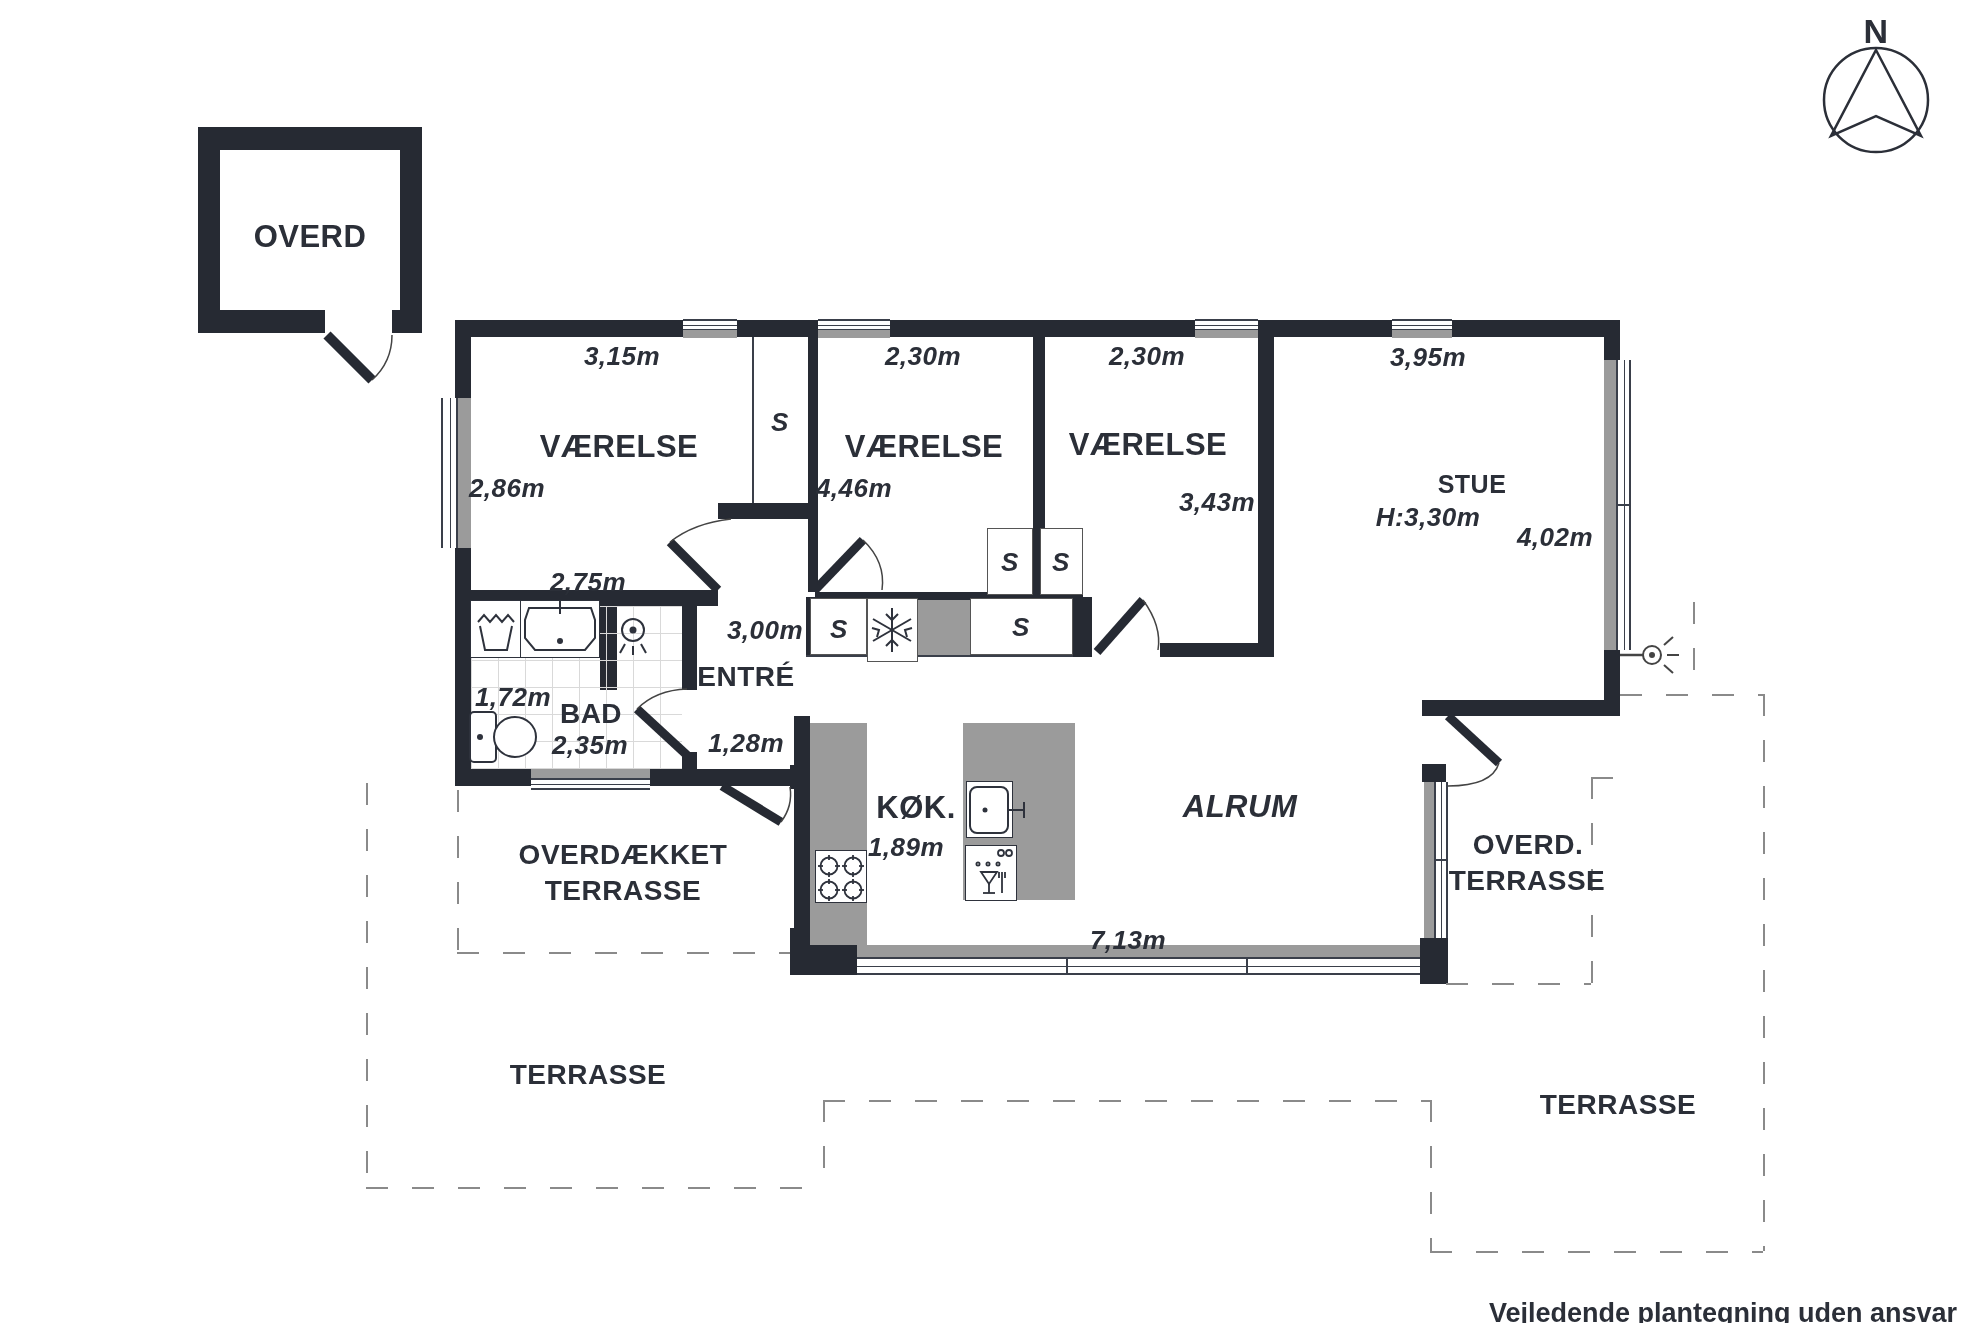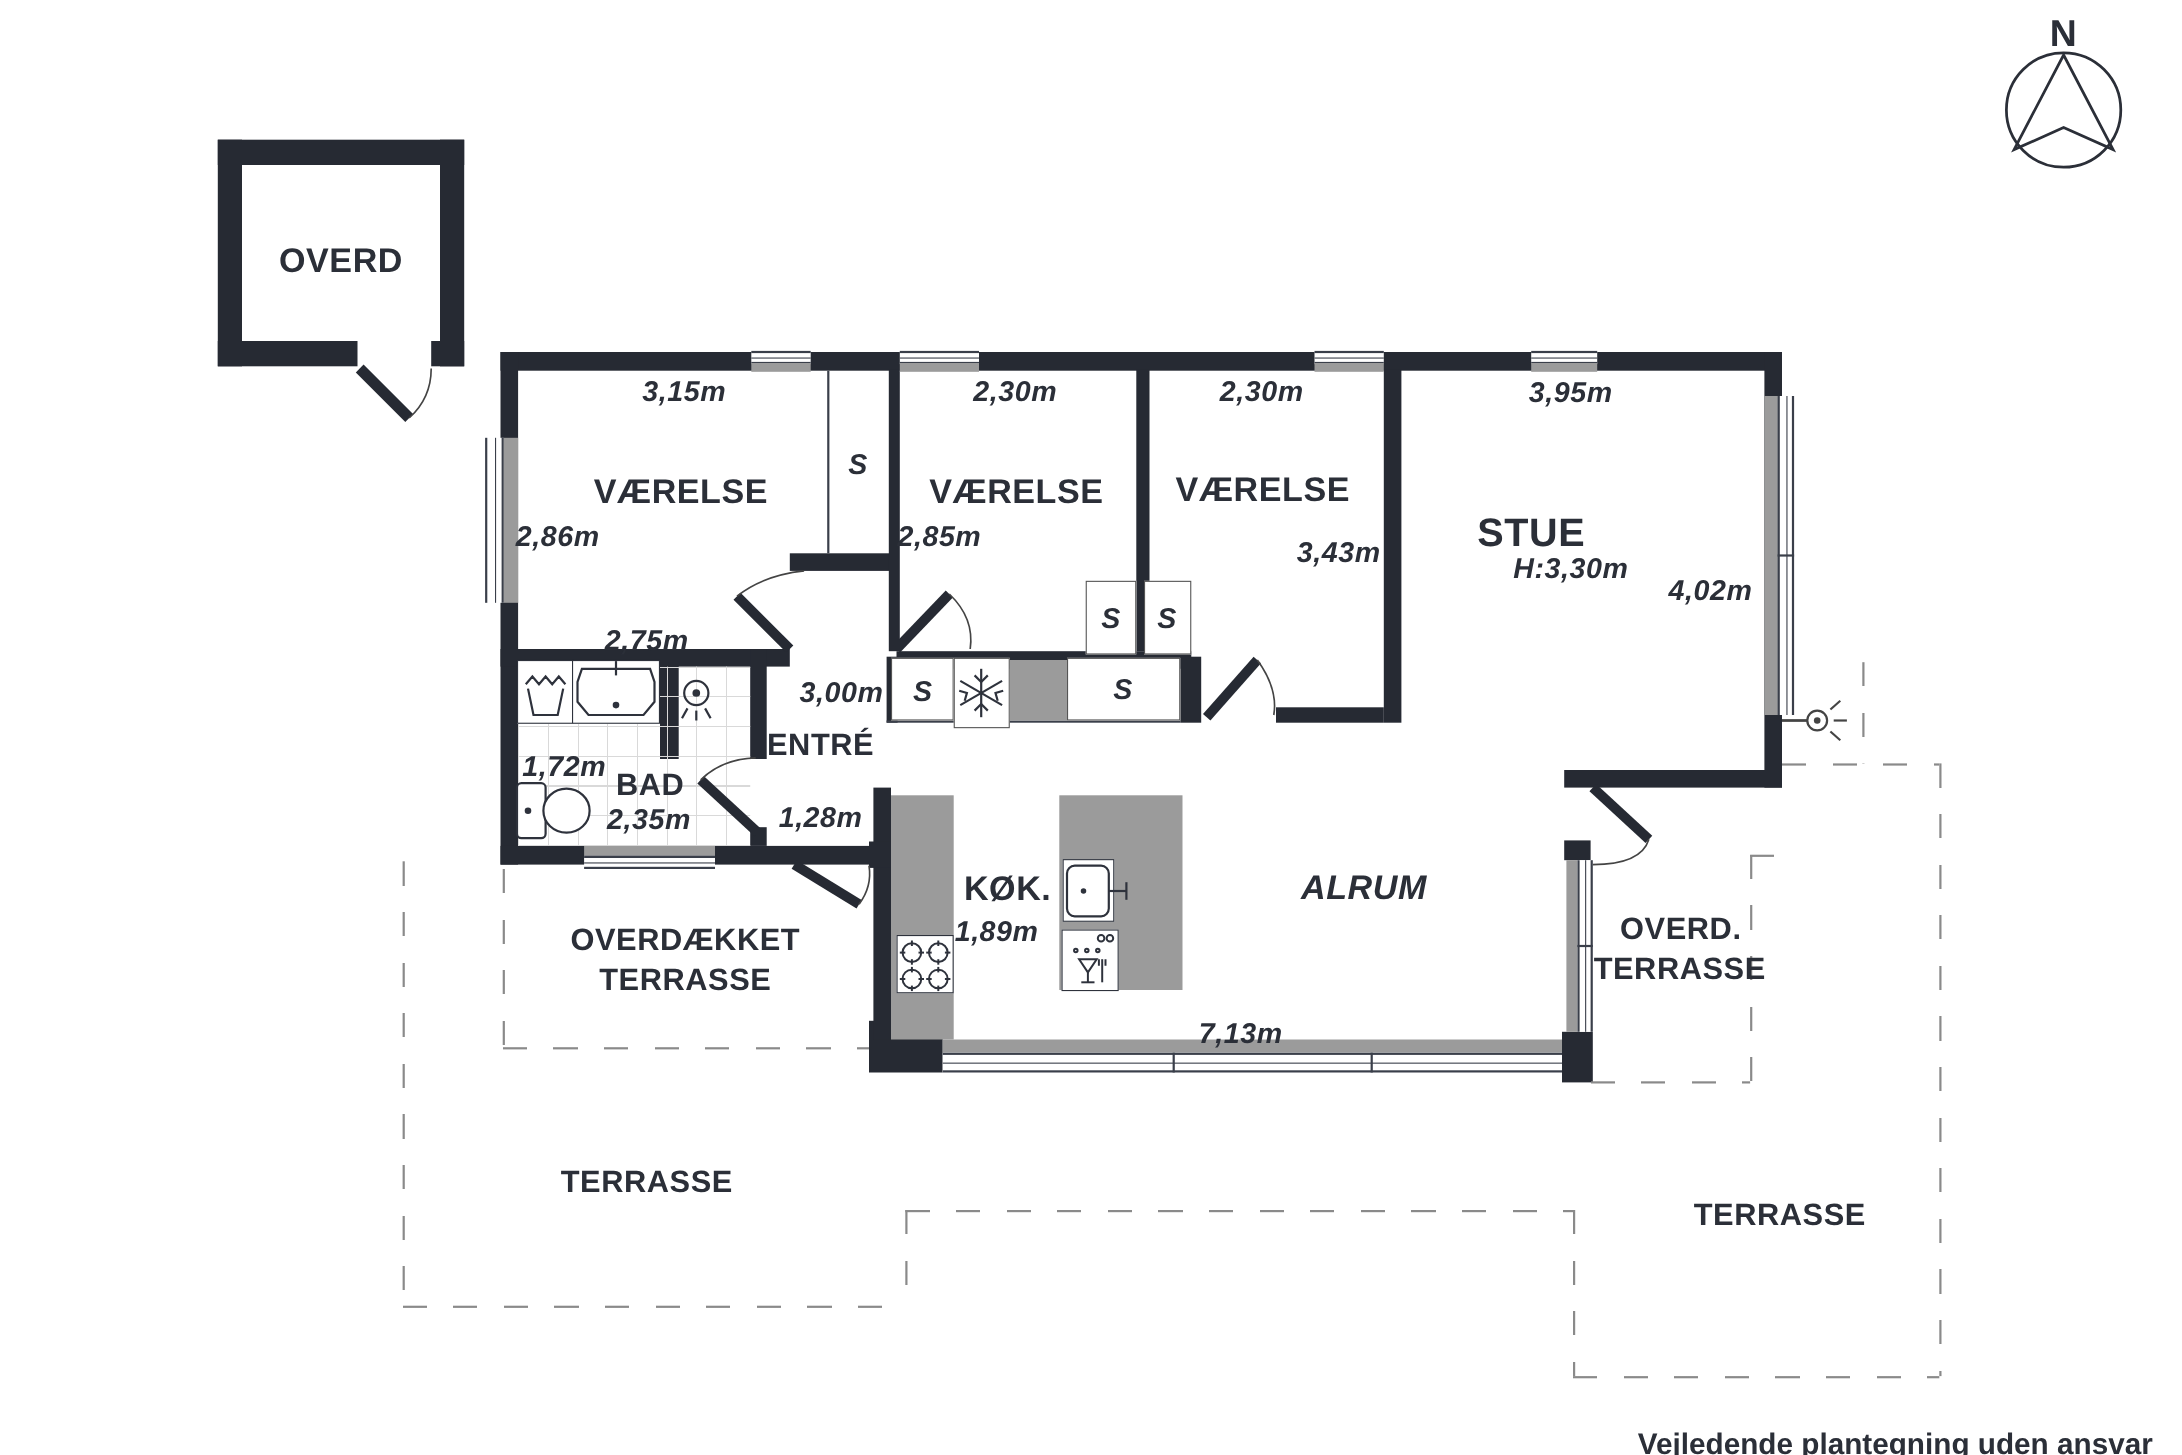--- a/index.html
+++ b/index.html
@@ -258,28 +258,28 @@
   <div class="lbl nlet" style="left:1876px;top:31px;">N</div>
 
   <div class="lbl dim" style="left:622px;top:356px;">3,15m</div>
   <div class="lbl big" style="left:619px;top:447px;">VÆRELSE</div>
   <div class="lbl dim" style="left:507px;top:488px;">2,86m</div>
   <div class="lbl dim" style="left:588px;top:582px;">2,75m</div>
   <div class="lbl dim" style="left:780px;top:422px;">S</div>
 
   <div class="lbl dim" style="left:923px;top:356px;">2,30m</div>
   <div class="lbl big" style="left:924px;top:447px;">VÆRELSE</div>
-  <div class="lbl dim" style="left:854px;top:488px;">2,85m</div>
+  <div class="lbl dim" style="left:854px;top:488px;">4,46m</div>
 
   <div class="lbl dim" style="left:1147px;top:356px;">2,30m</div>
   <div class="lbl big" style="left:1148px;top:445px;">VÆRELSE</div>
   <div class="lbl dim" style="left:1217px;top:502px;">3,43m</div>
 
   <div class="lbl dim" style="left:1428px;top:357px;">3,95m</div>
-  <div class="lbl big" style="left:1392px;top:484px;font-size:36px;">STUE</div>
+  <div class="lbl big" style="left:1472px;top:484px;font-size:25px;">STUE</div>
   <div class="lbl dim" style="left:1428px;top:517px;">H:3,30m</div>
   <div class="lbl dim" style="left:1555px;top:537px;">4,02m</div>
 
   <div class="lbl dim" style="left:513px;top:697px;">1,72m</div>
   <div class="lbl mid" style="left:591px;top:714px;">BAD</div>
   <div class="lbl dim" style="left:590px;top:745px;">2,35m</div>
 
   <div class="lbl dim" style="left:765px;top:630px;">3,00m</div>
   <div class="lbl mid" style="left:746px;top:677px;">ENTRÉ</div>
   <div class="lbl dim" style="left:746px;top:743px;">1,28m</div>

